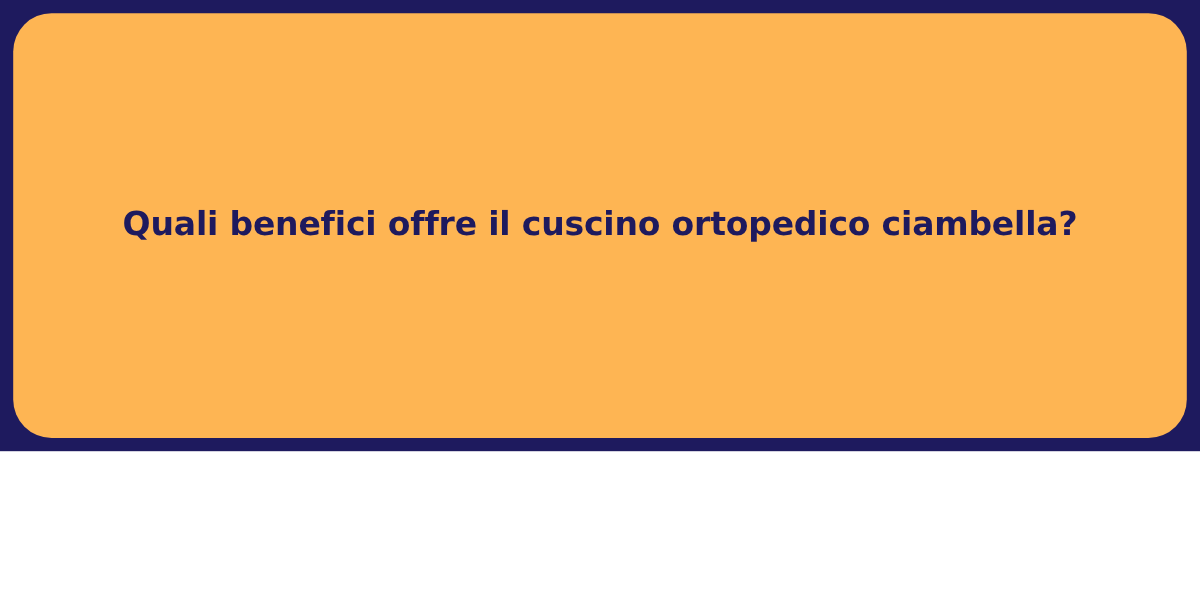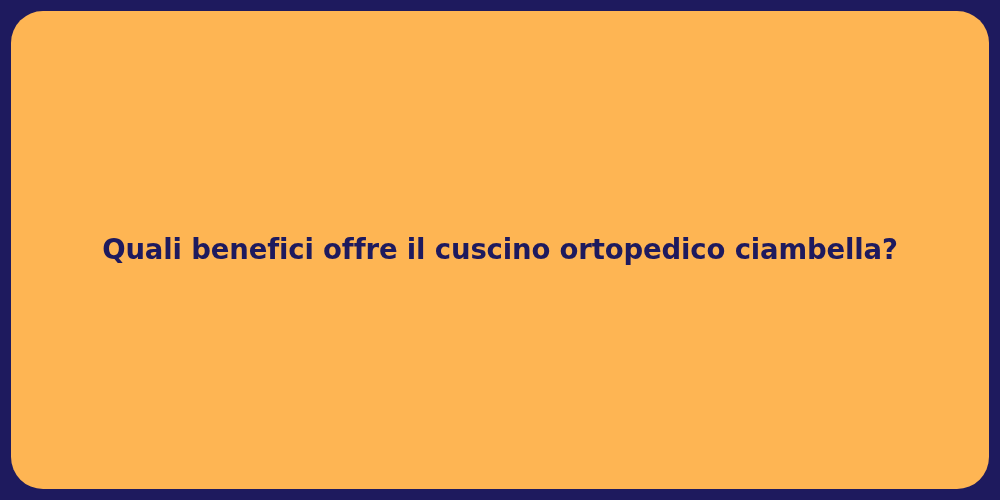--- a/index.html
+++ b/index.html
@@ -12,21 +12,21 @@
     height: 500px;
     overflow: hidden;
     font-family: "DejaVu Sans", sans-serif;
   }
 
   
   .frame {
     position: relative;
     box-sizing: border-box;
     width: 1000px;
-    height: 500px;
+    height: 376px;
     background: #1e1a5e;
     padding: 11px;
   }
 
   
   .card {
     box-sizing: border-box;
     width: 100%;
     height: 100%;
     background: #feb553;

